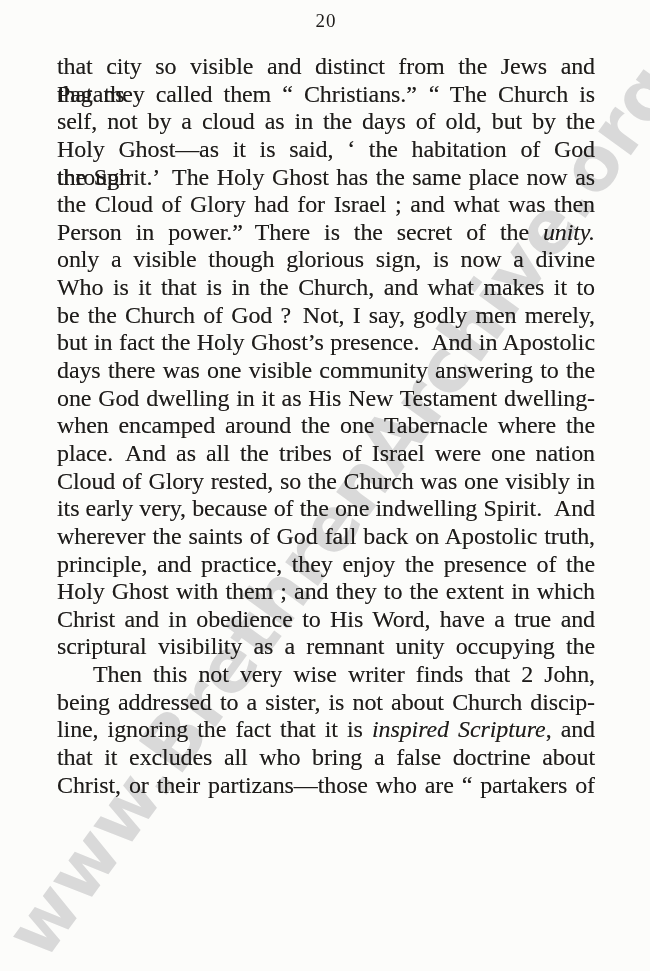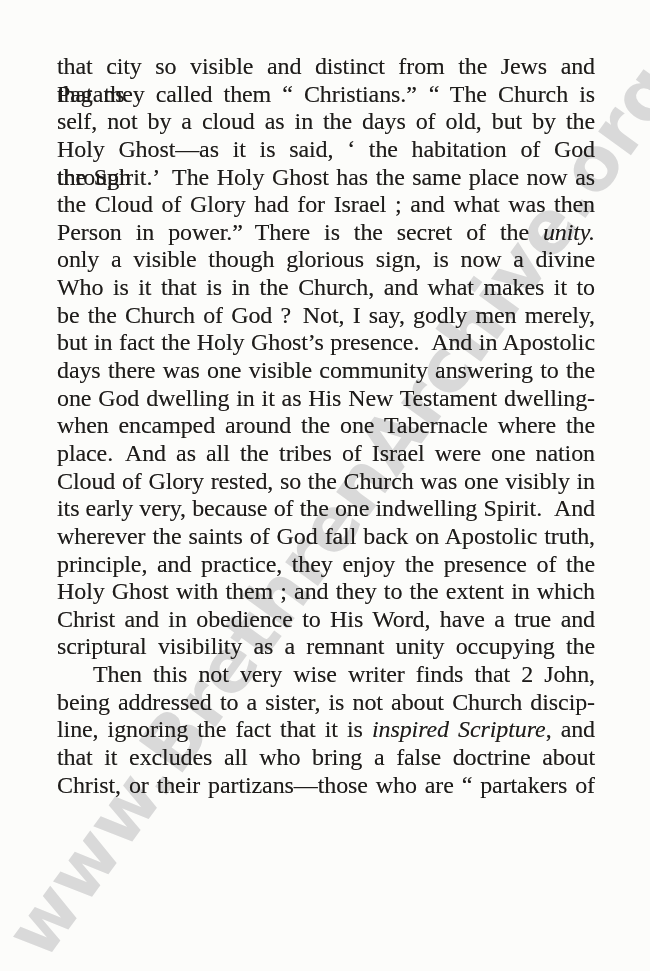--- a/index.html
+++ b/index.html
@@ -54,20 +54,21 @@
   .line.last { text-align-last: left; }
   .line.indent { text-indent: 36px; }
   .it { font-style: italic; }
 </style>
 </head>
 <body>
 
 <div class="page">
   <div class="watermark">www.BrethrenArchive.org</div>
 
+  <div class="pagenum">20</div>
 
   <div class="column">
       <div class="line"><span>that city so visible and distinct from the Jews and Pagans</span></div>
       <div class="line"><span>that they called them “ Christians.” “ The Church is</span></div>
       <div class="line"><span>self, not by a cloud as in the days of old, but by the</span></div>
       <div class="line"><span>Holy Ghost—as it is said, ‘ the habitation of God through</span></div>
       <div class="line"><span>the Spirit.’ The Holy Ghost has the same place now as</span></div>
       <div class="line"><span>the Cloud of Glory had for Israel ; and what was then</span></div>
       <div class="line"><span>Person in power.” There is the secret of the </span><span class="it">unity.</span></div>
       <div class="line"><span>only a visible though glorious sign, is now a divine</span></div>

